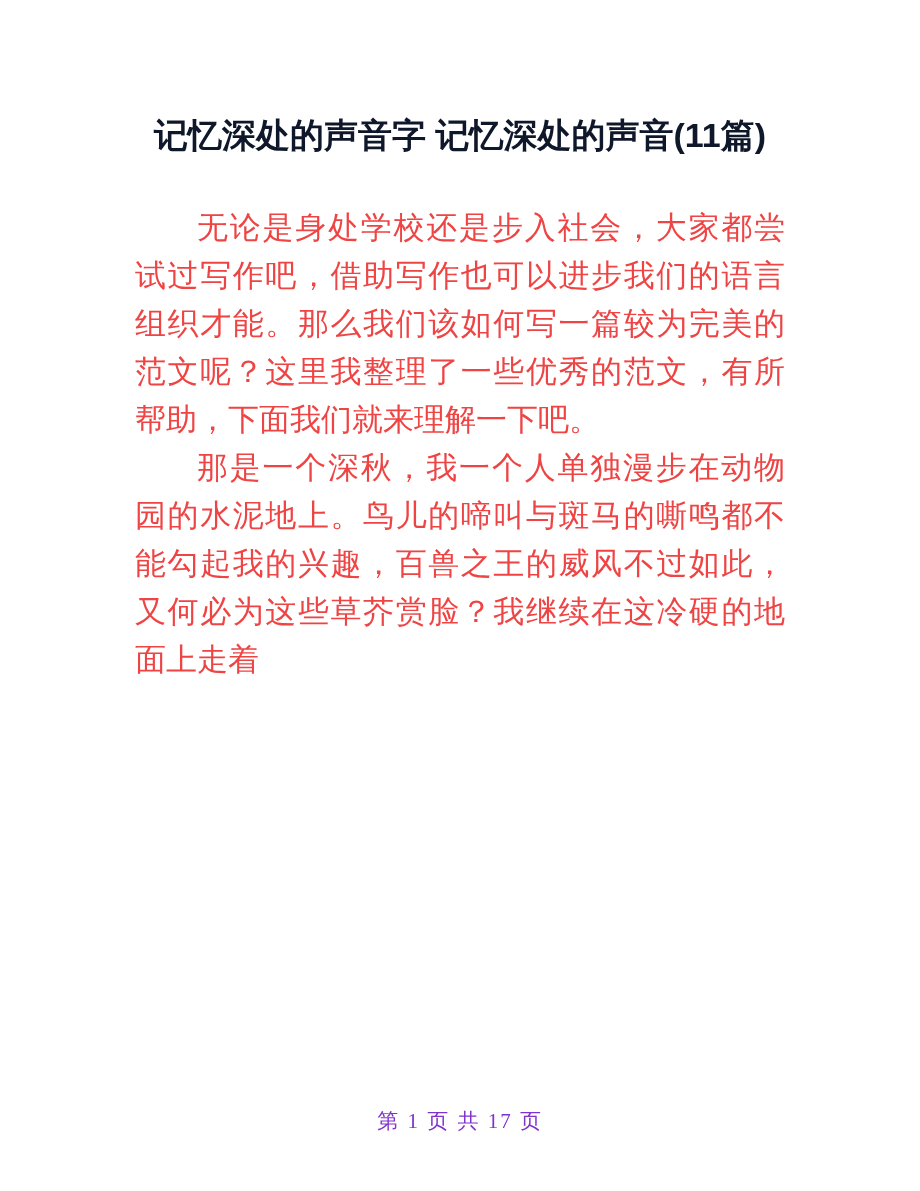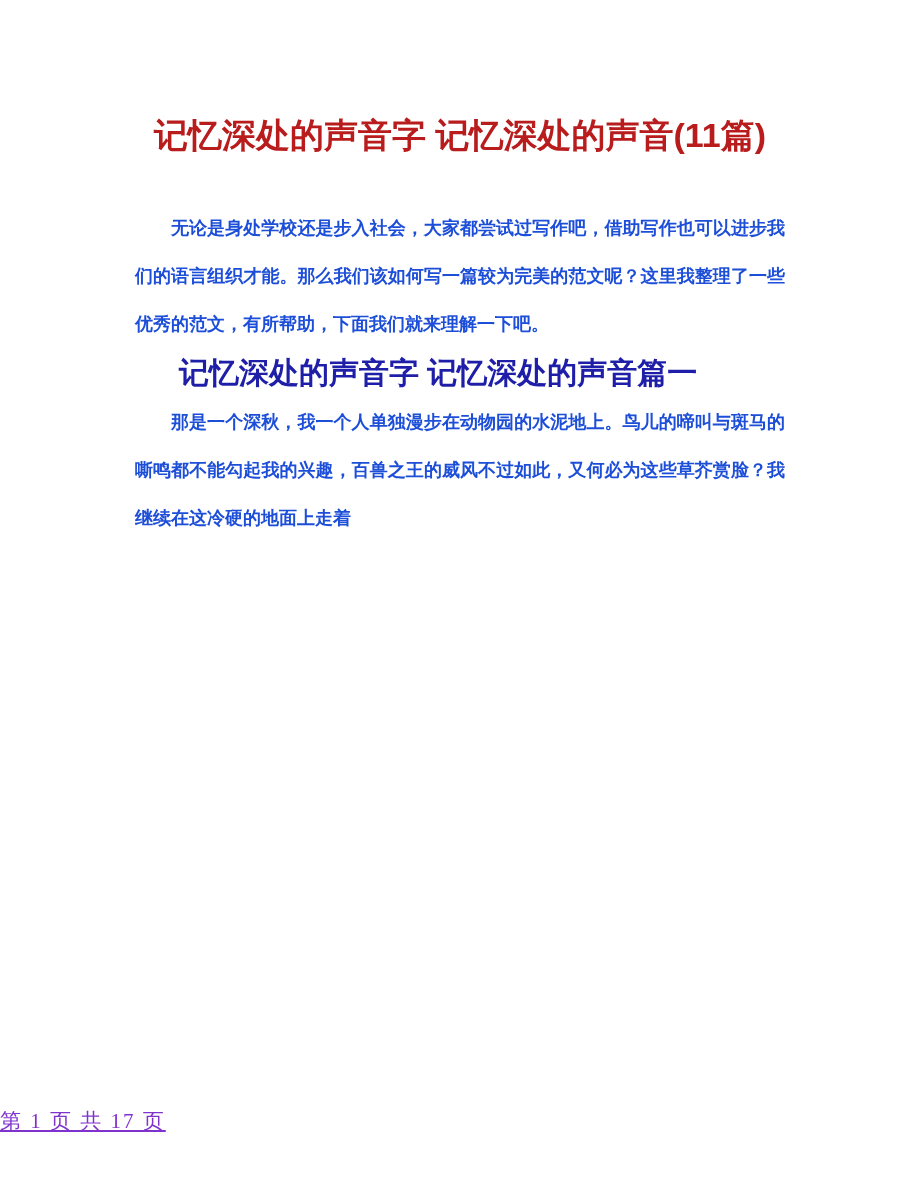--- a/index.html
+++ b/index.html
@@ -21,60 +21,58 @@
     left: 135px;
     width: 650px;
   }
   .doc-title {
     margin: 0 0 46px 0;
     text-align: center;
     font-family: "Liberation Sans", "DejaVu Sans", sans-serif;
     font-weight: bold;
     font-size: 34px;
     line-height: 46px;
-    color: #b91c1c;
+    color: #0f172a;
   }
   .body-para {
     margin: 0;
-    font-size: 18px;
+    font-size: 31px;
     line-height: 48px;
     text-align: justify;
     text-indent: 2em;
-    color: #1d4ed8;
-    font-weight: bold;
+    color: #ef4444;
   }
   .section-heading {
     margin: 2px 0 2px 44px;
     font-family: "Liberation Sans", "DejaVu Sans", sans-serif;
     font-weight: bold;
     font-size: 30px;
     line-height: 46px;
     color: #1E1EA8;
   }
   .page-footer {
     position: absolute;
     left: 0;
     bottom: 56px;
     width: 100%;
+    text-align: center;
     font-size: 21px;
     letter-spacing: 2px;
     color: #8033CC;
-    text-decoration: underline;
   }
 </style>
 </head>
 <body>
 
 <div class="page">
   <div class="content">
     <h1 class="doc-title">记忆深处的声音字 记忆深处的声音(11篇)</h1>
 
     <p class="body-para">无论是身处学校还是步入社会，大家都尝试过写作吧，借助写作也可以进步我们的语言组织才能。那么我们该如何写一篇较为完美的范文呢？这里我整理了一些优秀的范文，有所帮助，下面我们就来理解一下吧。</p>
 
-    <h2 class="section-heading">记忆深处的声音字 记忆深处的声音篇一</h2>
 
     <p class="body-para">那是一个深秋，我一个人单独漫步在动物园的水泥地上。鸟儿的啼叫与斑马的嘶鸣都不能勾起我的兴趣，百兽之王的威风不过如此，又何必为这些草芥赏脸？我继续在这冷硬的地面上走着</p>
 
 
   </div>
 
   <div class="page-footer">第 1 页 共 17 页</div>
 </div>
 
 </body></html>

